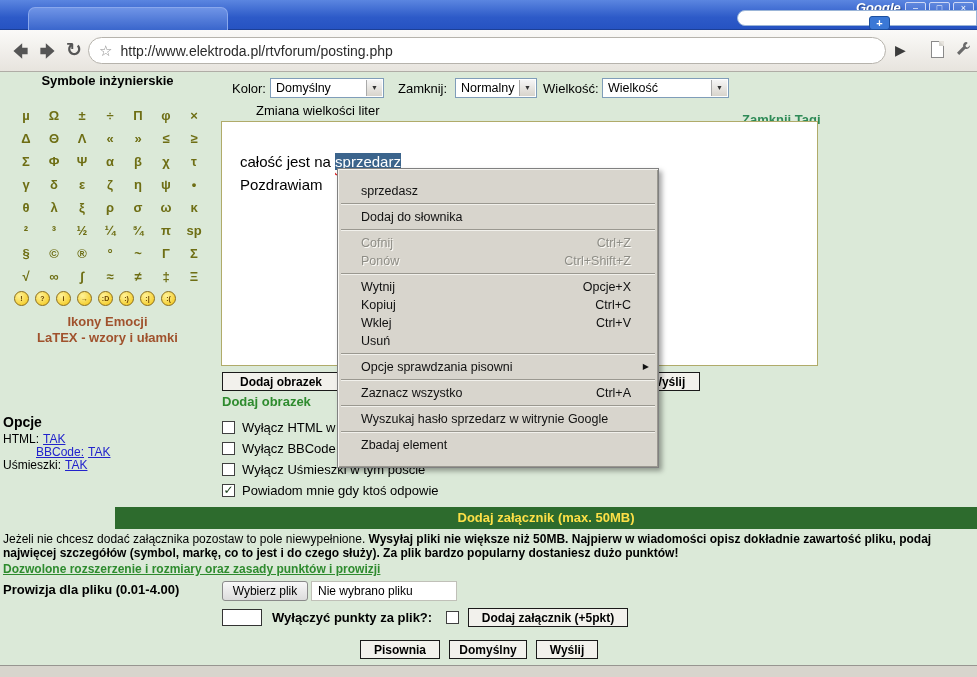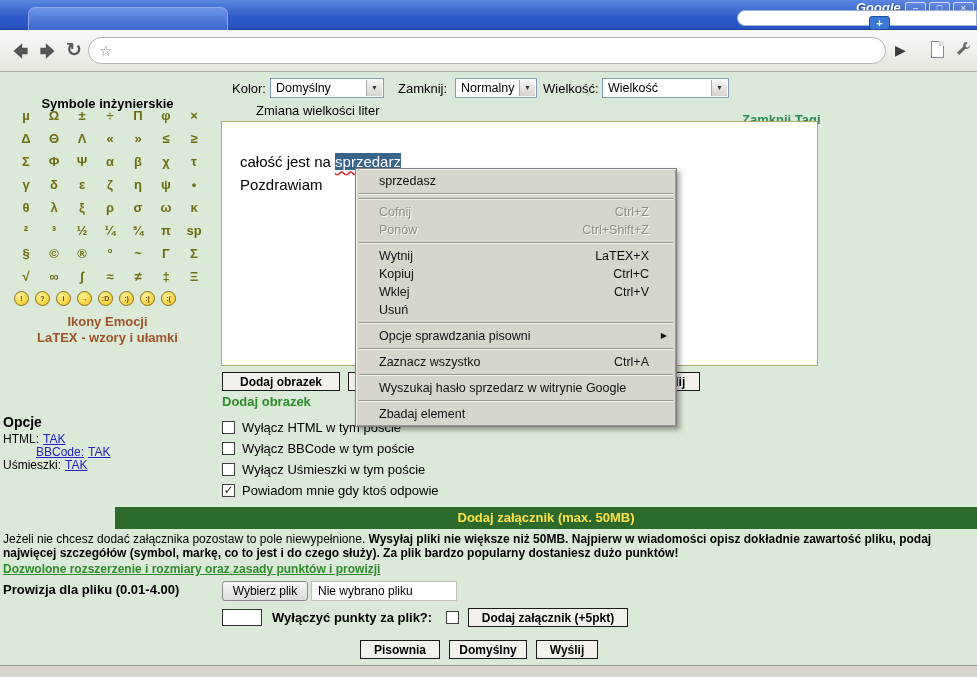--- a/index.html
+++ b/index.html
@@ -71,21 +71,21 @@
   }
   .wrench { position:absolute; left:954px; top:10px; }
 
   
   .page {
     position:absolute; left:0; top:72px; width:977px; height:593px;
     background:#dbe9d8; font-size:13px; color:#000;
   }
 
   
-  .sym-title { position:absolute; left:0; top:24px; width:215px; text-align:center; font-weight:bold; font-size:13px; }
+  .sym-title { position:absolute; left:0; top:1px; width:215px; text-align:center; font-weight:bold; font-size:13px; }
   .sym-grid {
     position:absolute; left:12px; top:32px; width:196px;
     display:grid; grid-template-columns: repeat(7, 28px);
   }
   .sym {
     width:28px; height:23px; line-height:23px; text-align:center;
     color:#6e6e14; font-size:13px; font-weight:bold; cursor:pointer;
   }
   .emo-row { position:absolute; left:14px; top:219px; display:flex; gap:6px; }
   .emo {
@@ -173,24 +173,24 @@
   .points-label { position:absolute; left:272px; top:538px; font-weight:bold; font-size:13px; }
   .points-cb { position:absolute; left:446px; top:539px; margin:0; }
 
   .statusbar {
     position:absolute; left:0; top:665px; width:977px; height:12px;
     background:#d8d5cd; border-top:1px solid #979590;
   }
 
   
   .context-menu {
-    position:absolute; left:355px; top:96px; width:322px;
+    position:absolute; left:337px; top:96px; width:322px;
     background:#d8d5cd; border:1px solid #808080;
     box-shadow: inset 1px 1px 0 #f5f4f0, inset -1px -1px 0 #9a9890, 3px 3px 5px rgba(0,0,0,.35);
-    padding:3px 1px; z-index:50;
+    padding:13px 1px; z-index:50;
   }
   .menu-item {
     position:relative; height:18px; line-height:18px;
     padding:0 26px 0 22px; font-size:12.5px; color:#111; white-space:nowrap;
     cursor:default;
   }
   .menu-item.disabled { color:#8e8d86; text-shadow:1px 1px 0 #fbfaf6; }
   .mi-short { position:absolute; right:26px; top:0; }
   .mi-arrow { position:absolute; right:8px; top:0; font-size:8px; }
   .menu-sep {
@@ -220,20 +220,21 @@
   <span class="nav-icon" style="left:36px">
     <svg width="24" height="24" viewBox="0 0 22 22">
         <path fill="#555" d="M9 4 L17 11 L9 18 L9 14 L4 14 L4 8 L9 8 Z"></path>
       </svg>
   </span>
   <span class="nav-icon" style="left:62px">
     <span class="reload-glyph">↻</span>
   </span>
   <div class="addressbar">
     <span class="star">☆</span>
+    <span class="url">http://www.elektroda.pl/rtvforum/posting.php</span>
   </div>
   <span class="go-btn">▶</span>
   <span class="page-icon"></span>
   <span class="wrench">
     <svg width="18" height="18" viewBox="0 0 18 18">
         <path fill="#6a6a6a" d="M12.5 2a3.5 3.5 0 0 0-3.3 4.6L3 12.8 5.2 15l6.2-6.2A3.5 3.5 0 0 0 16 5.3l-2.2 2.2-1.8-.5-.5-1.8L13.7 3a3.5 3.5 0 0 0-1.2-1z"></path>
       </svg>
   </span>
 </div>
 
@@ -384,25 +385,26 @@
   <span class="cb points-cb"></span>
   <button class="btn" style="left:468px;top:536px;width:160px;height:19px">Dodaj załącznik (+5pkt)</button>
 
   <button class="btn" style="left:360px;top:568px;width:80px;height:19px">Pisownia</button>
   <button class="btn" style="left:449px;top:568px;width:78px;height:19px">Domyślny</button>
   <button class="btn" style="left:536px;top:568px;width:62px;height:19px">Wyślij</button>
 
   <div class="context-menu">
       <div class="menu-item"><span class="mi-label">sprzedasz</span></div>
       <div class="menu-sep"></div>
+      <div class="menu-item"><span class="mi-label">Dodaj do słownika</span></div>
       <div class="menu-sep"></div>
       <div class="menu-item disabled"><span class="mi-label">Cofnij</span><span class="mi-short">Ctrl+Z</span></div>
       <div class="menu-item disabled"><span class="mi-label">Ponów</span><span class="mi-short">Ctrl+Shift+Z</span></div>
       <div class="menu-sep"></div>
-      <div class="menu-item"><span class="mi-label">Wytnij</span><span class="mi-short">LaTEX+X</span></div>
+      <div class="menu-item"><span class="mi-label">Wytnij</span><span class="mi-short">Opcje+X</span></div>
       <div class="menu-item"><span class="mi-label">Kopiuj</span><span class="mi-short">Ctrl+C</span></div>
       <div class="menu-item"><span class="mi-label">Wklej</span><span class="mi-short">Ctrl+V</span></div>
       <div class="menu-item"><span class="mi-label">Usuń</span></div>
       <div class="menu-sep"></div>
       <div class="menu-item"><span class="mi-label">Opcje sprawdzania pisowni</span><span class="mi-arrow">▶</span></div>
       <div class="menu-sep"></div>
       <div class="menu-item"><span class="mi-label">Zaznacz wszystko</span><span class="mi-short">Ctrl+A</span></div>
       <div class="menu-sep"></div>
       <div class="menu-item"><span class="mi-label">Wyszukaj hasło sprzedarz w witrynie Google</span></div>
       <div class="menu-sep"></div>

